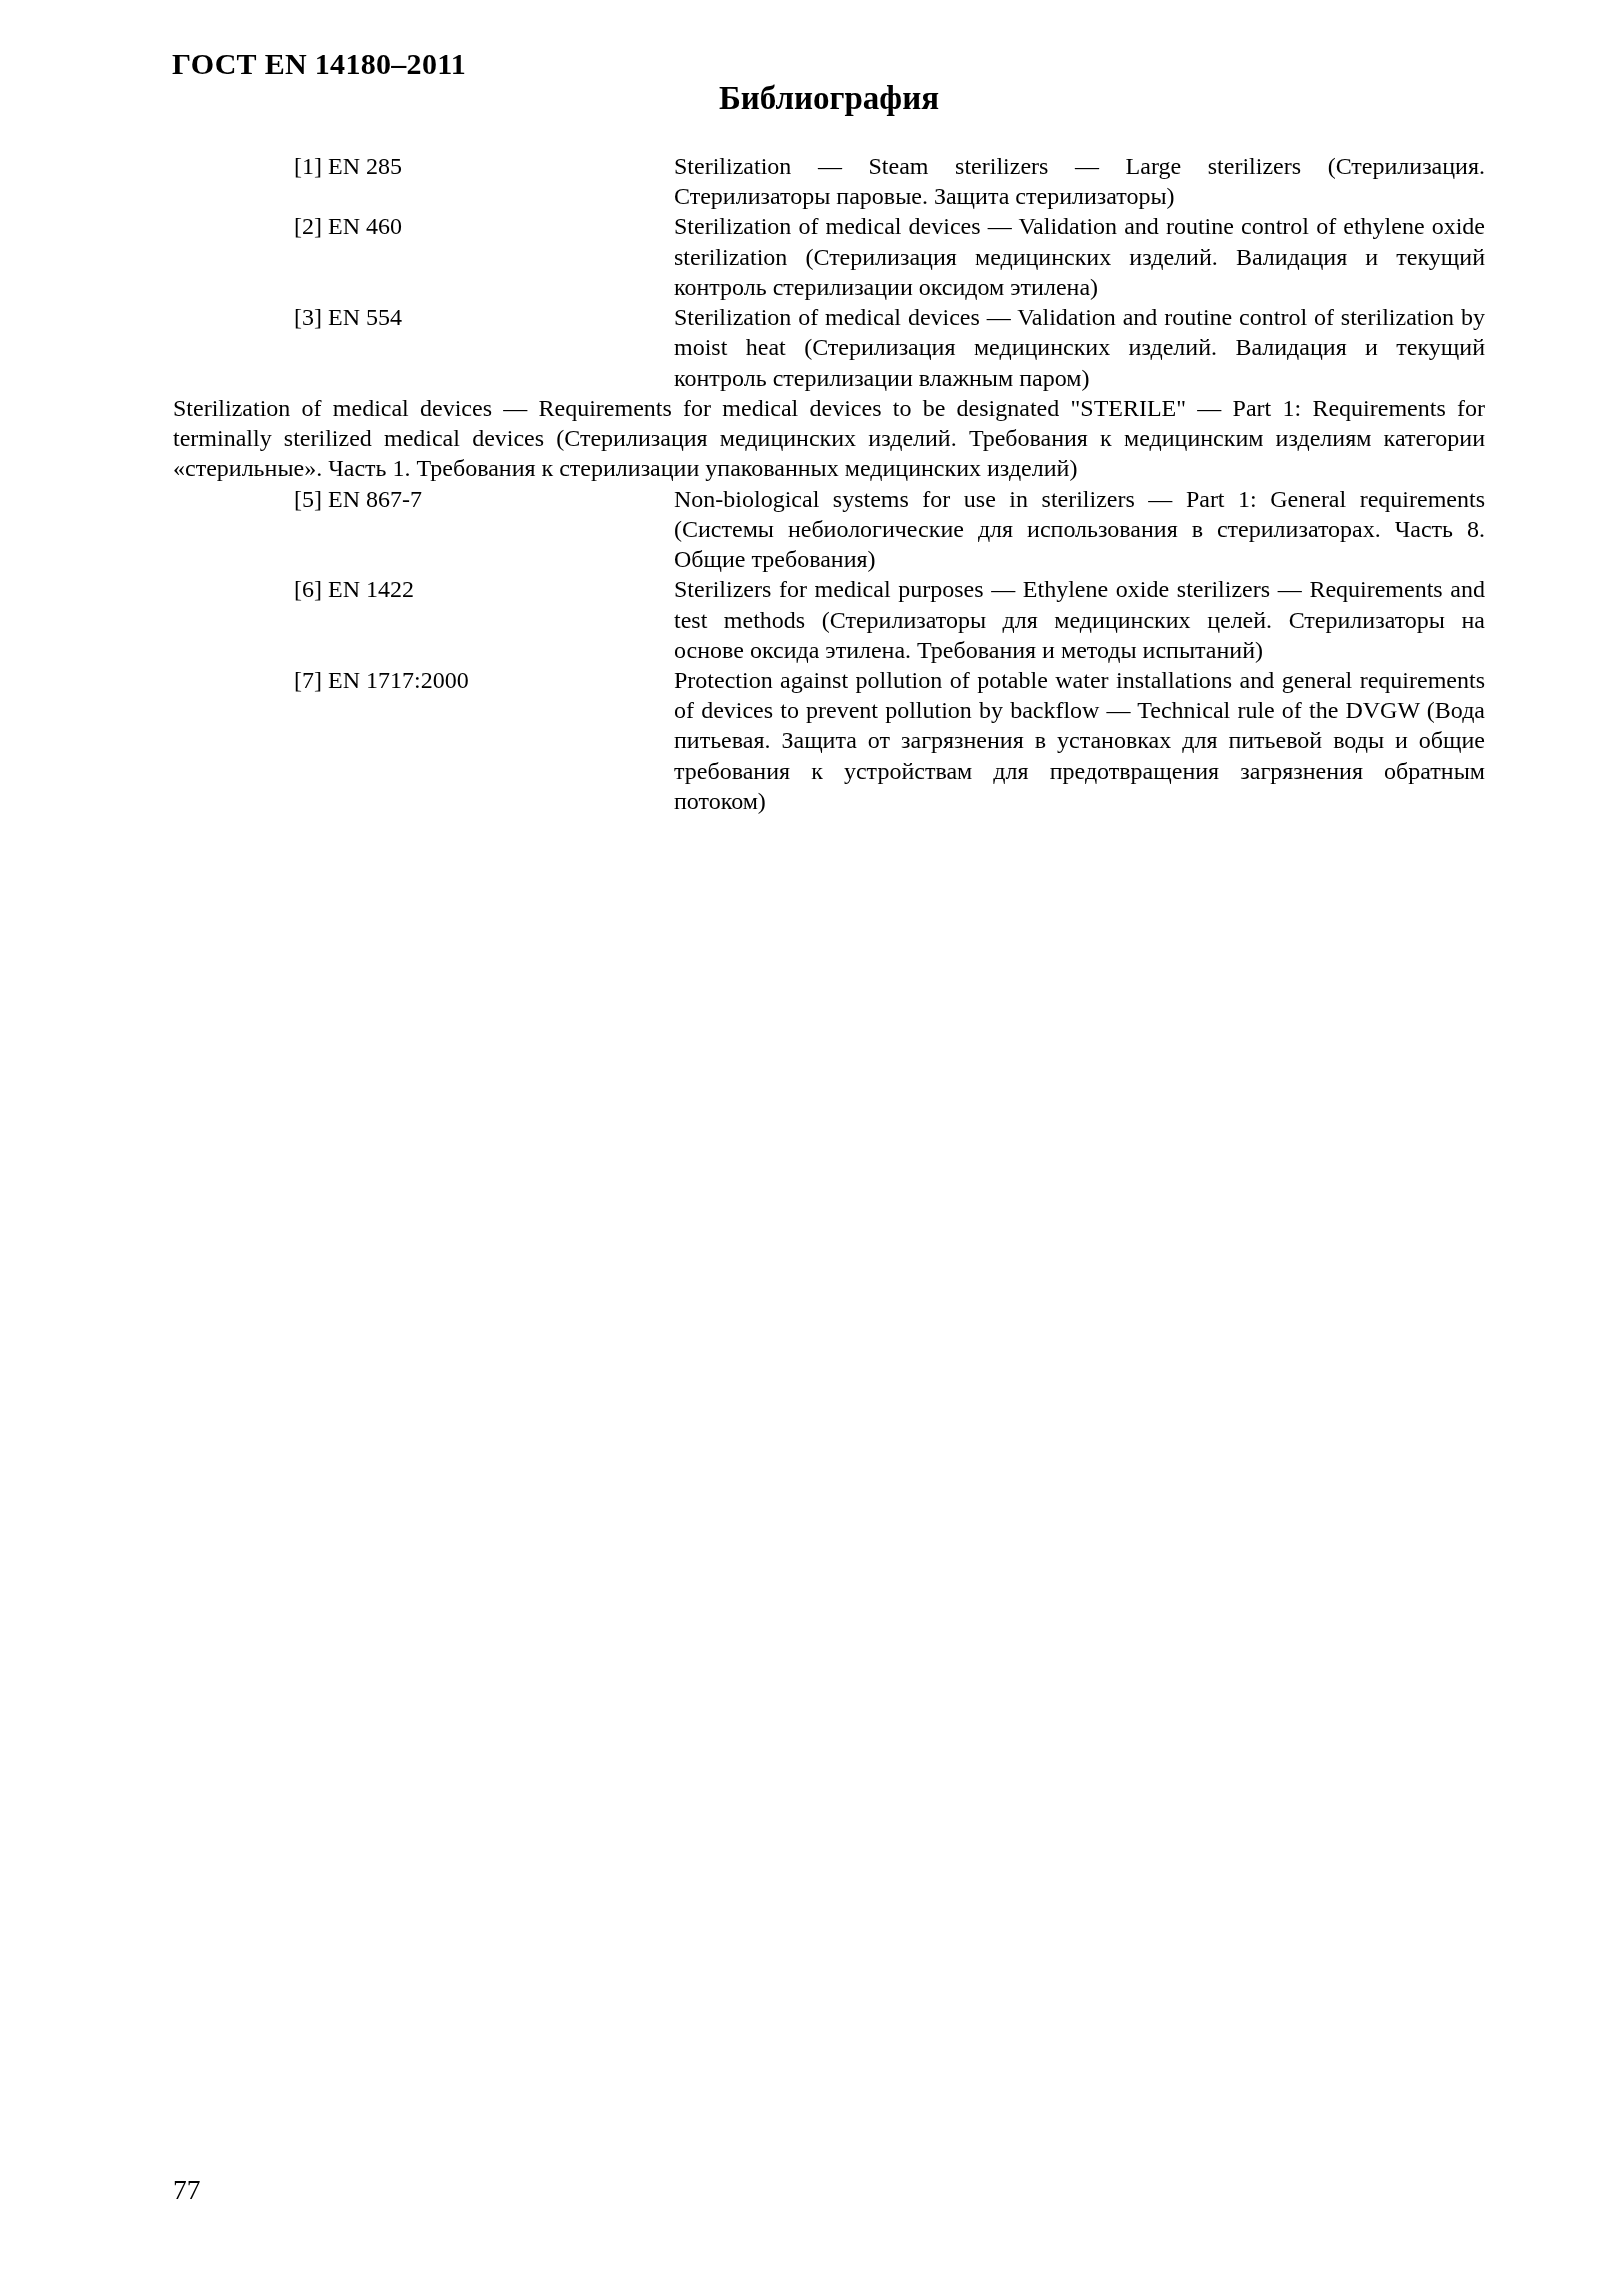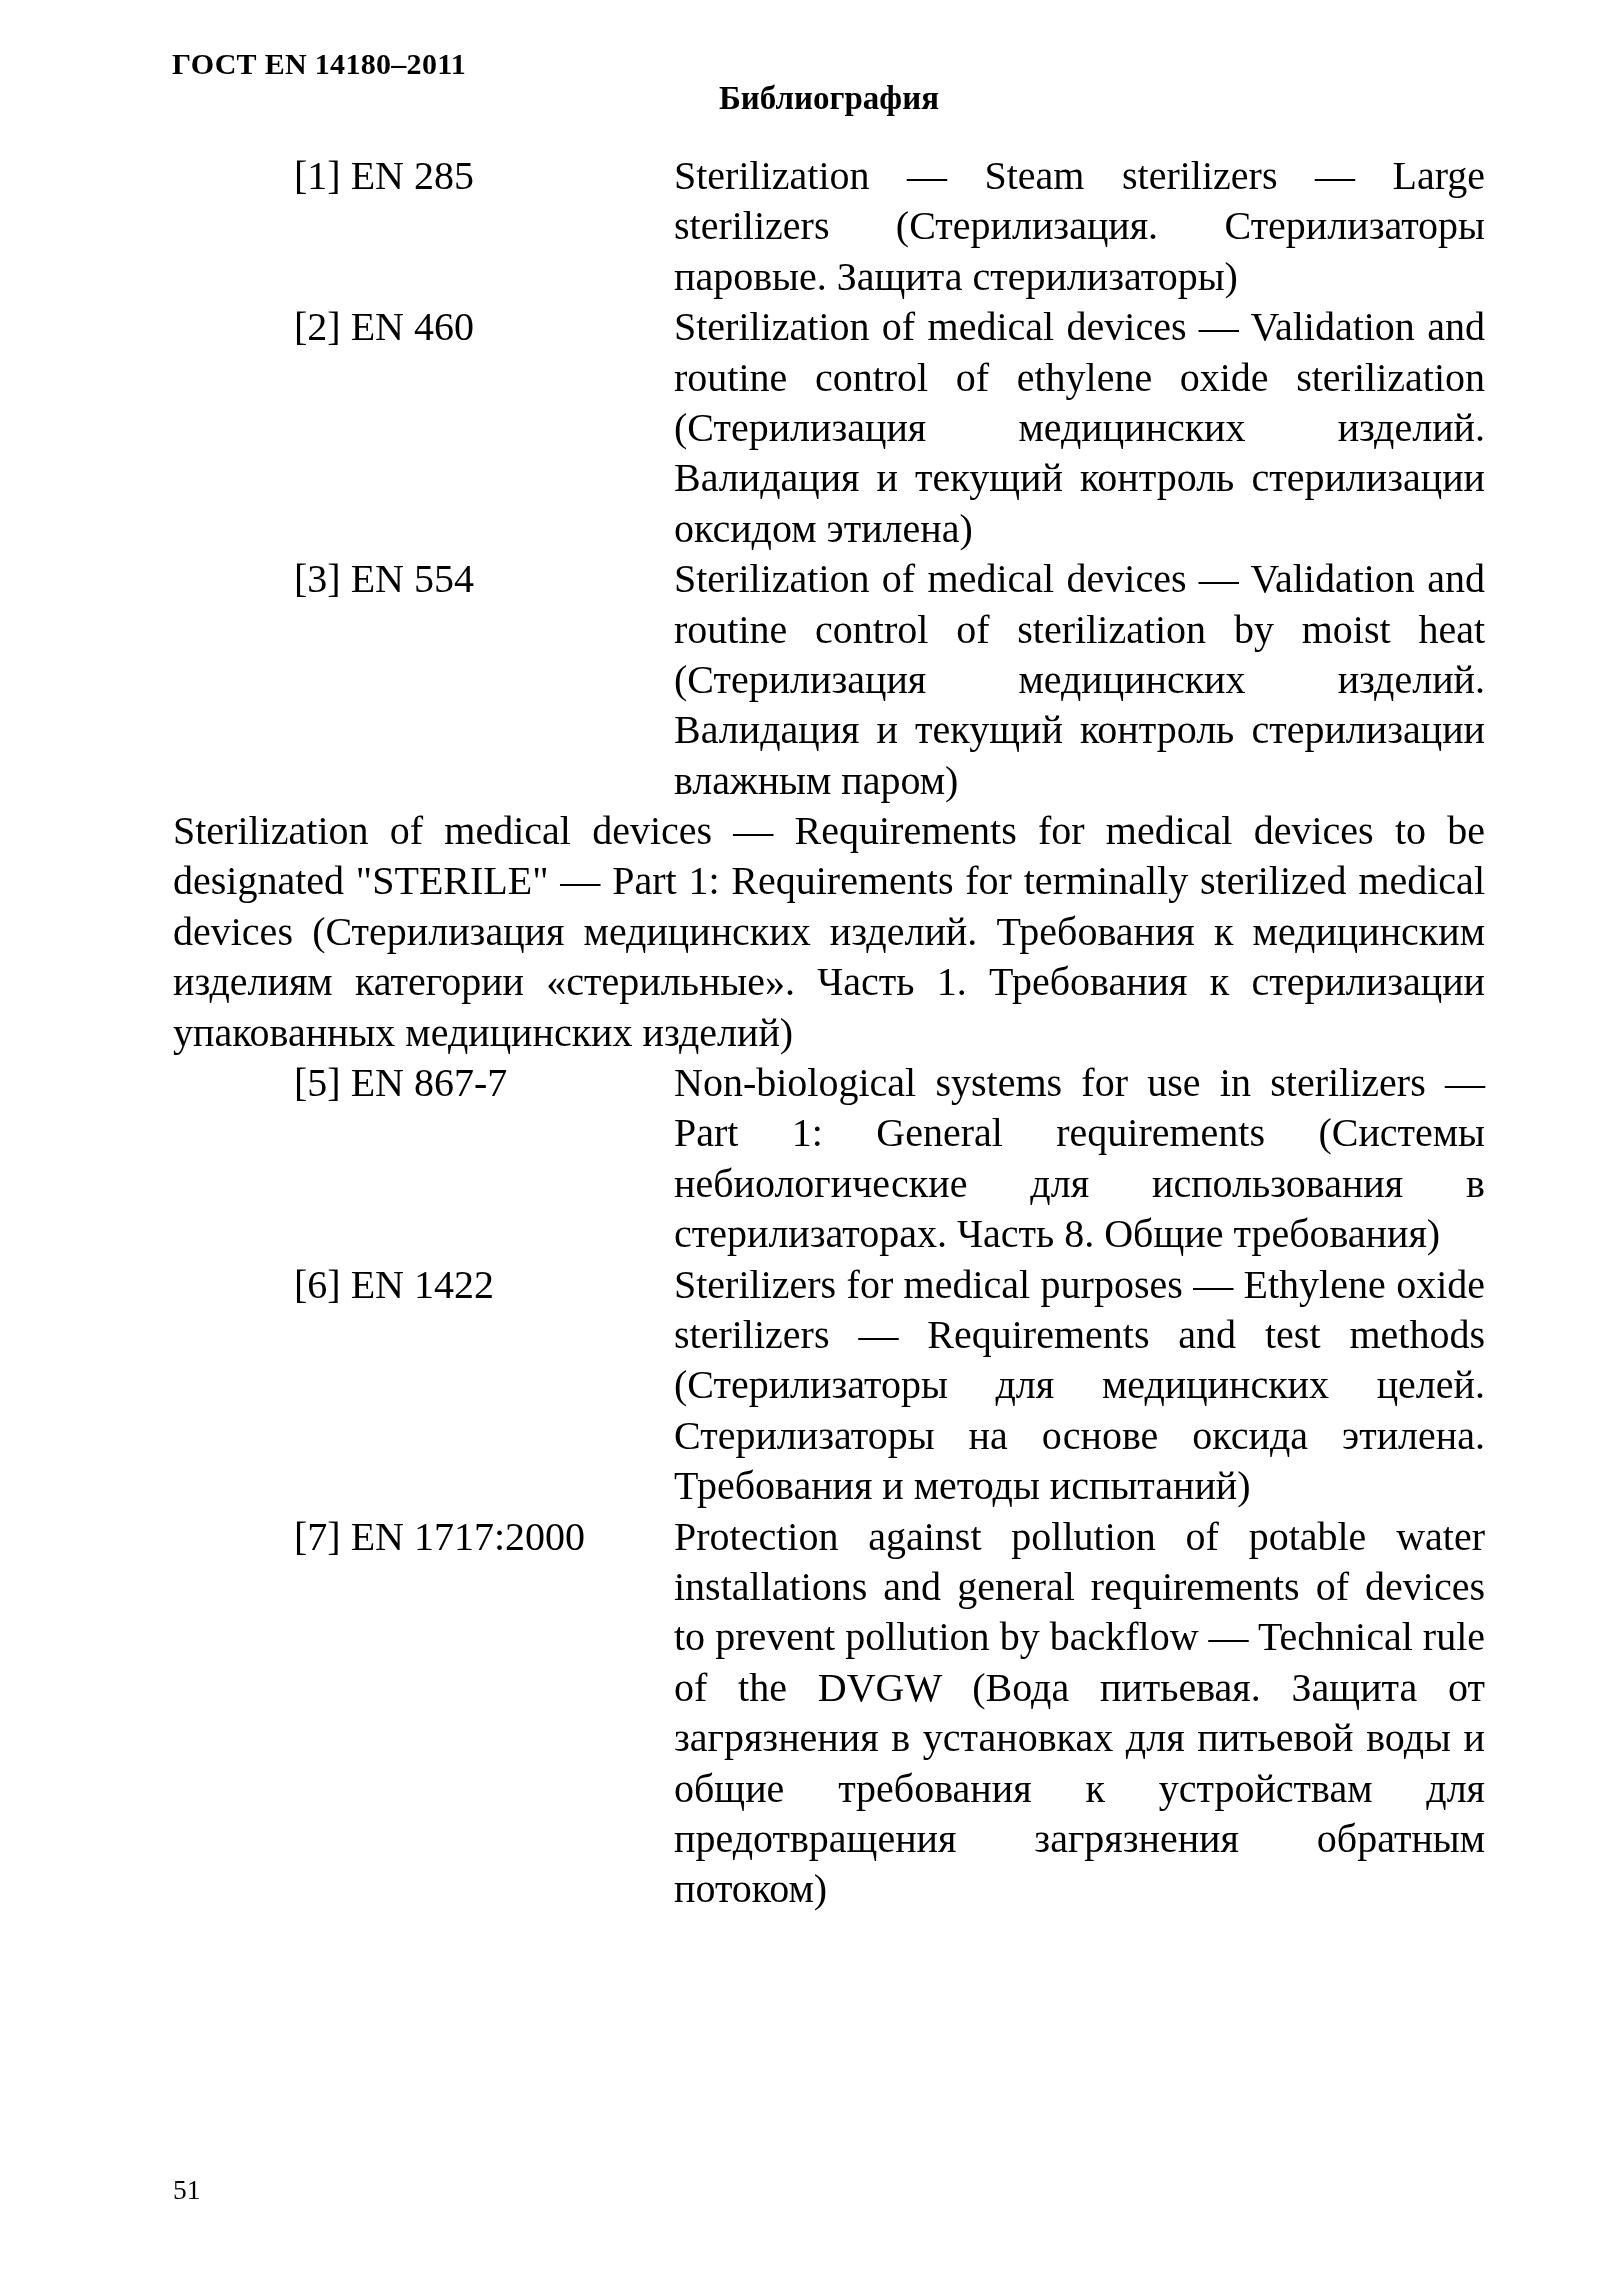--- a/index.html
+++ b/index.html
@@ -32,21 +32,21 @@
     top: 80px;
     width: 1312px; 
   }
   .bib-title {
     text-align: center;
     font-size: 33px;
     font-weight: bold;
     margin: 0 0 34px 0;
   }
   .entries {
-    font-size: 40px;
+    font-size: 24px;
     line-height: 1.26;
   }
   .entry {
     display: flex;
     align-items: flex-start;
   }
   .entry-label {
     margin-left: 121px;  
     width: 380px;        
     flex-shrink: 0;
@@ -107,16 +107,16 @@
       </div>
 
       <div class="entry">
         <div class="entry-label">[7] EN 1717:2000</div>
         <div class="entry-text">Protection against pollution of potable water installations and general requirements of devices to prevent pollution by backflow — Technical rule of the DVGW (Вода питьевая. Защита от загрязнения в установках для питьевой воды и общие требования к устройствам для предотвращения загрязнения обратным потоком)</div>
       </div>
 
     </div>
   </div>
 
-  <div class="page-number">51</div>
+  <div class="page-number">77</div>
 
 </div>
 
 
 </body></html>

